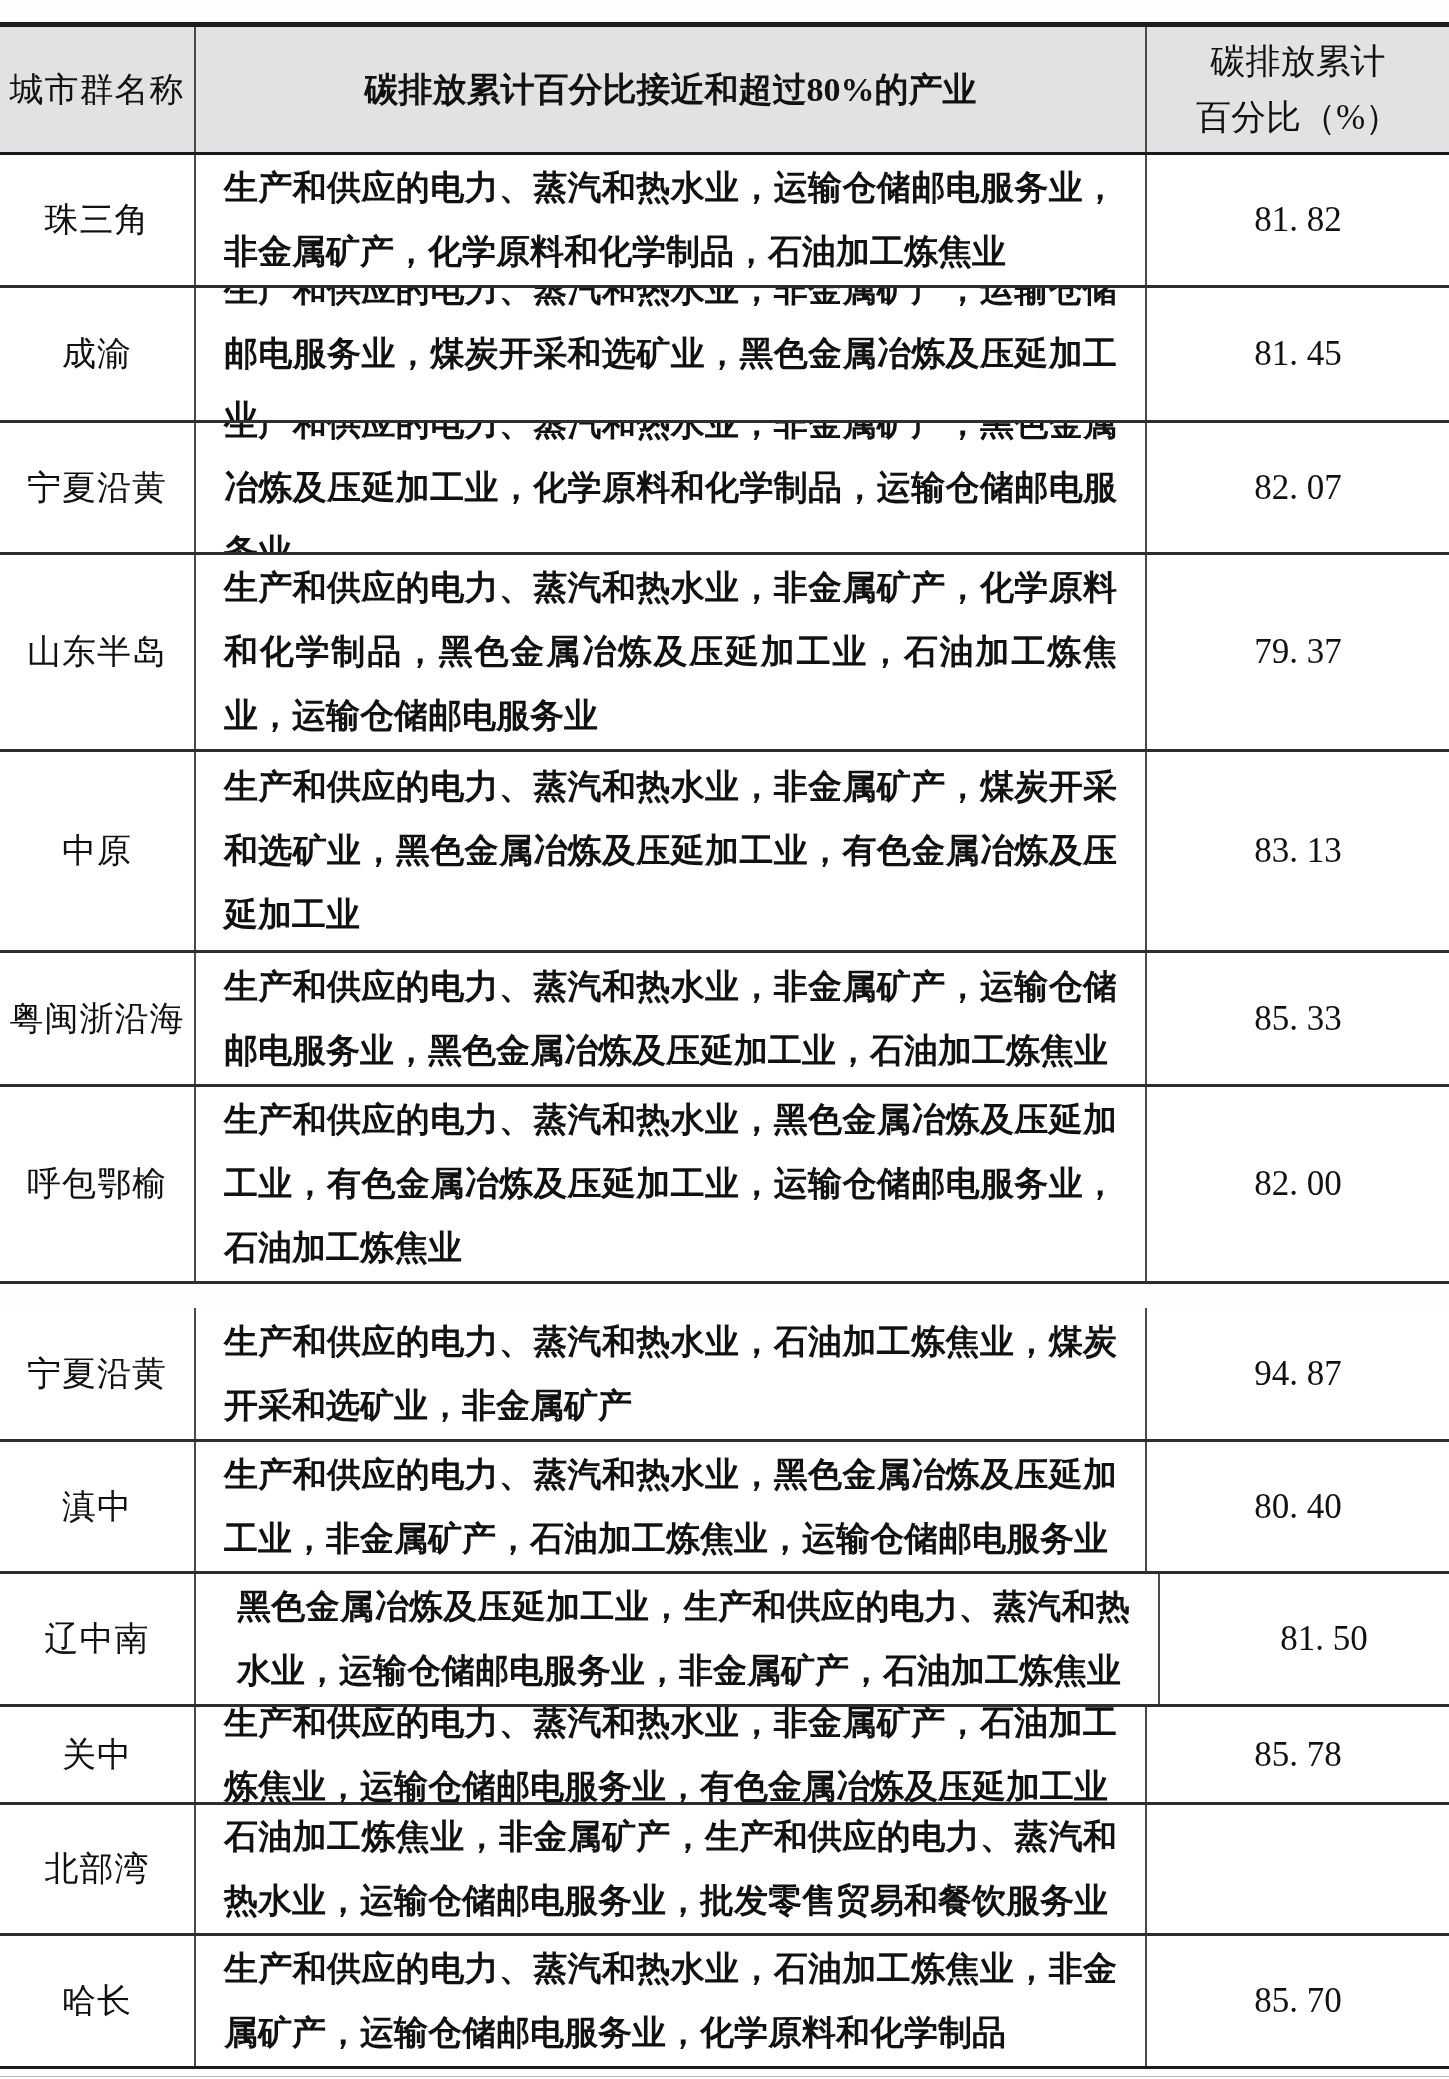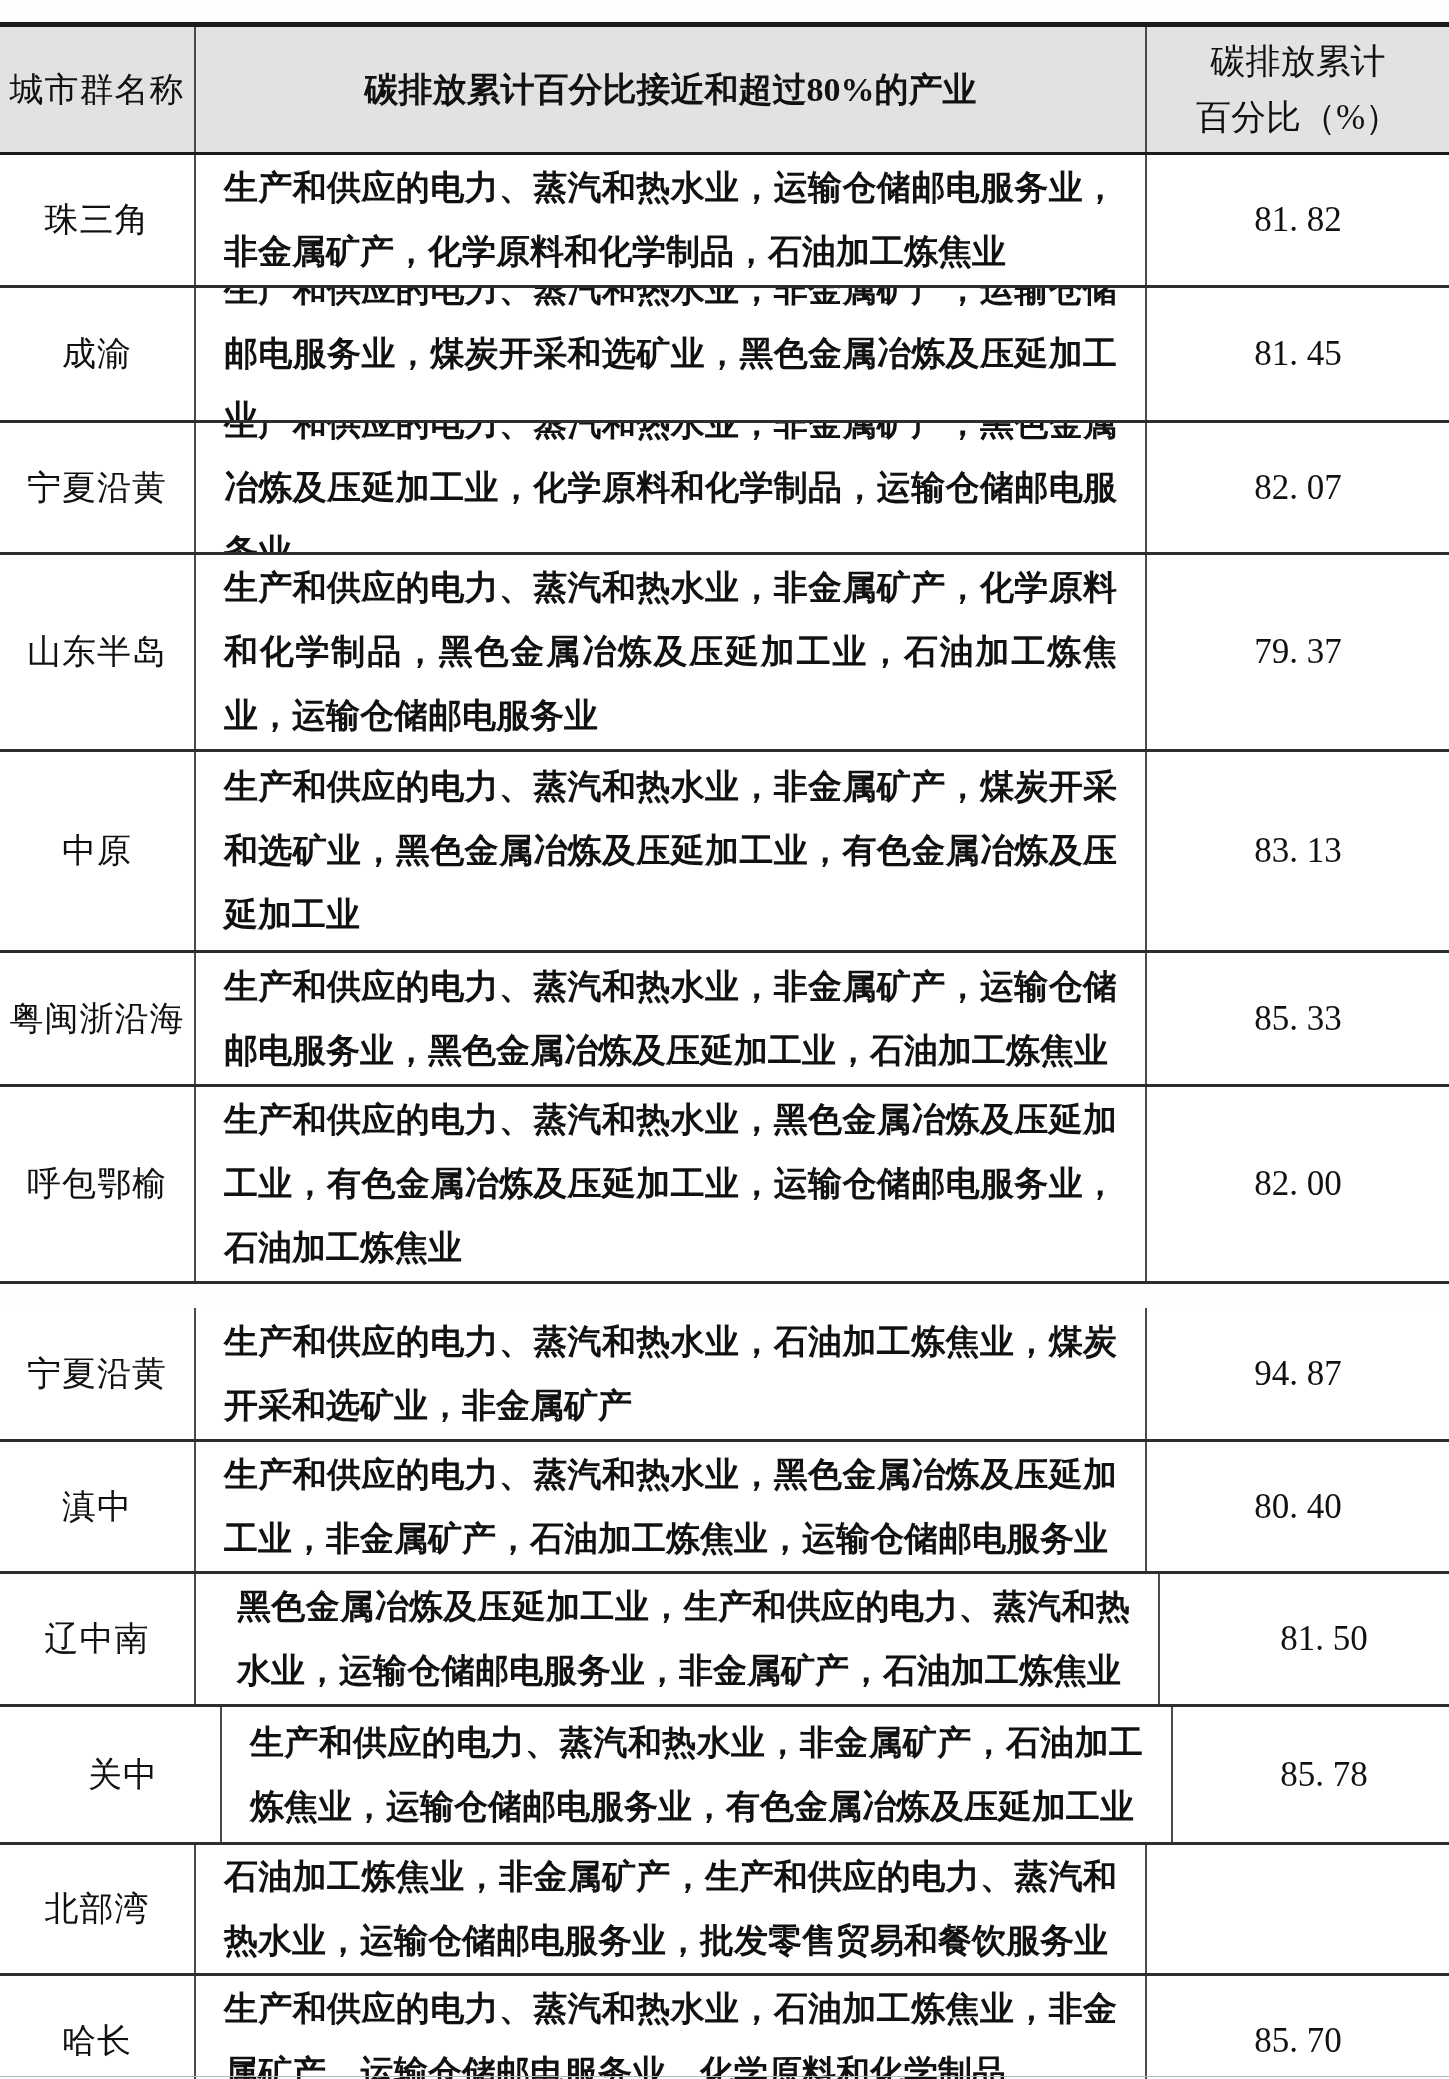--- a/index.html
+++ b/index.html
@@ -182,21 +182,21 @@
   </div>
 
   <div class="row" style="height: 133px; gap: 13px;">
     <div class="cell c1">辽中南</div>
     <div class="cell c2">
       <div class="txt">黑色金属冶炼及压延加工业，生产和供应的电力、蒸汽和热水业，运输仓储邮电服务业，非金属矿产，石油加工炼焦业</div>
     </div>
     <div class="cell c3">81. 50</div>
   </div>
 
-  <div class="row" style="height: 138px; padding-left: 26px;">
+  <div class="row" style="height: 98px;">
     <div class="cell c1">关中</div>
     <div class="cell c2">
       <div class="txt">生产和供应的电力、蒸汽和热水业，非金属矿产，石油加工炼焦业，运输仓储邮电服务业，有色金属冶炼及压延加工业</div>
     </div>
     <div class="cell c3">85. 78</div>
   </div>
 
   <div class="row" style="height: 131px;">
     <div class="cell c1">北部湾</div>
     <div class="cell c2">

